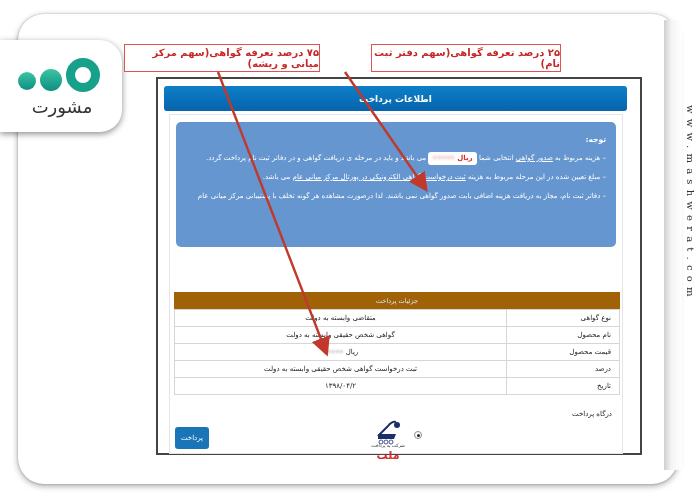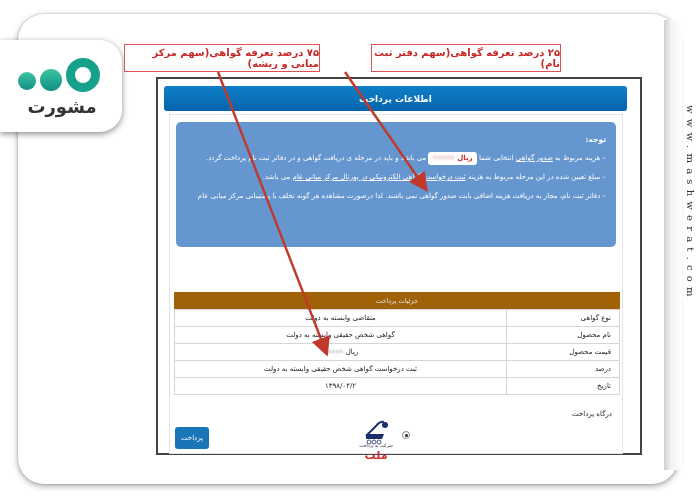--- a/index.html
+++ b/index.html
@@ -26,21 +26,21 @@
       background: #fff; border-radius: 0 22px 22px 0;
       box-shadow: 0 2px 6px rgba(0,0,0,0.45);
     }
     .logo-dots { position: absolute; left: 18px; top: 18px; width: 90px; height: 36px; }
     .logo-dot { position: absolute; border-radius: 50%; background: linear-gradient(180deg,#3cc4a2,#0e8f83); }
     .logo-ring {
       position: absolute; left: 48px; top: 0px; width: 34px; height: 34px;
       border-radius: 50%; border: 9px solid #17a08a; background: #fff;
     }
     .logo-text { position: absolute; left: 22px; top: 56px; width: 80px; text-align: center;
-      font-size: 18px; color: #333; direction: rtl; font-weight: bold; letter-spacing: 1px; }
+      font-size: 18px; color: #333; direction: rtl; font-weight: normal; letter-spacing: 1px; }
 
     .callout {
       position: absolute; height: 28px; border: 1px solid #e05252; background: #fff;
       color: #c62828; font-size: 10px; font-weight: bold; direction: rtl;
       display: flex; align-items: center; justify-content: center;
     }
     .callout-left { left: 124px; top: 44px; width: 196px; }
     .callout-right { left: 323px; top: 44px; width: 190px; margin-left: 48px; }
 
     .screenshot-frame {
@@ -78,21 +78,21 @@
       height: 17px; background: #a16207; color: #dbe9f6; font-size: 6.5px;
       display: flex; align-items: center; justify-content: center; direction: rtl;
     }
     table.details { width: 100%; border-collapse: collapse; direction: rtl; font-size: 7px; color: #222; }
     table.details td { border: 1px solid #d6d6d6; height: 17px; padding: 0 8px; margin-top: 39px; }
     td.label-cell { width: 113px; text-align: right; }
     td.value-cell { text-align: center; }
     .blur-dark { filter: blur(1.3px); color: #888; }
 
     .gateway-label { position: absolute; right: 10px; top: 295px; font-size: 7px; direction: rtl; color: #222; }
-    .gateway-option { position: absolute; left: 184px; top: 301px; width: 60px; height: 50px; }
+    .gateway-option { position: absolute; left: 196px; top: 301px; width: 60px; height: 50px; }
     .radio {
       position: absolute; left: 48px; top: 15px; width: 8px; height: 8px; border-radius: 50%;
       border: 1px solid #888; background: #fff;
     }
     .radio::after { content: ""; position: absolute; left: 1.5px; top: 1.5px; width: 3px; height: 3px; border-radius: 50%; background: #222; }
     .mellat-logo { position: absolute; left: 0; top: 0; width: 44px; height: 50px; }
     .mellat-caption { position: absolute; left: 0; top: 27px; width: 44px; text-align: center; font-size: 4.5px; color: #223; direction: rtl; }
     .mellat-name { position: absolute; left: 0; top: 33px; width: 44px; text-align: center; font-size: 11px; font-weight: bold; color: #d32f2f; direction: rtl; }
 
     .pay-button {

